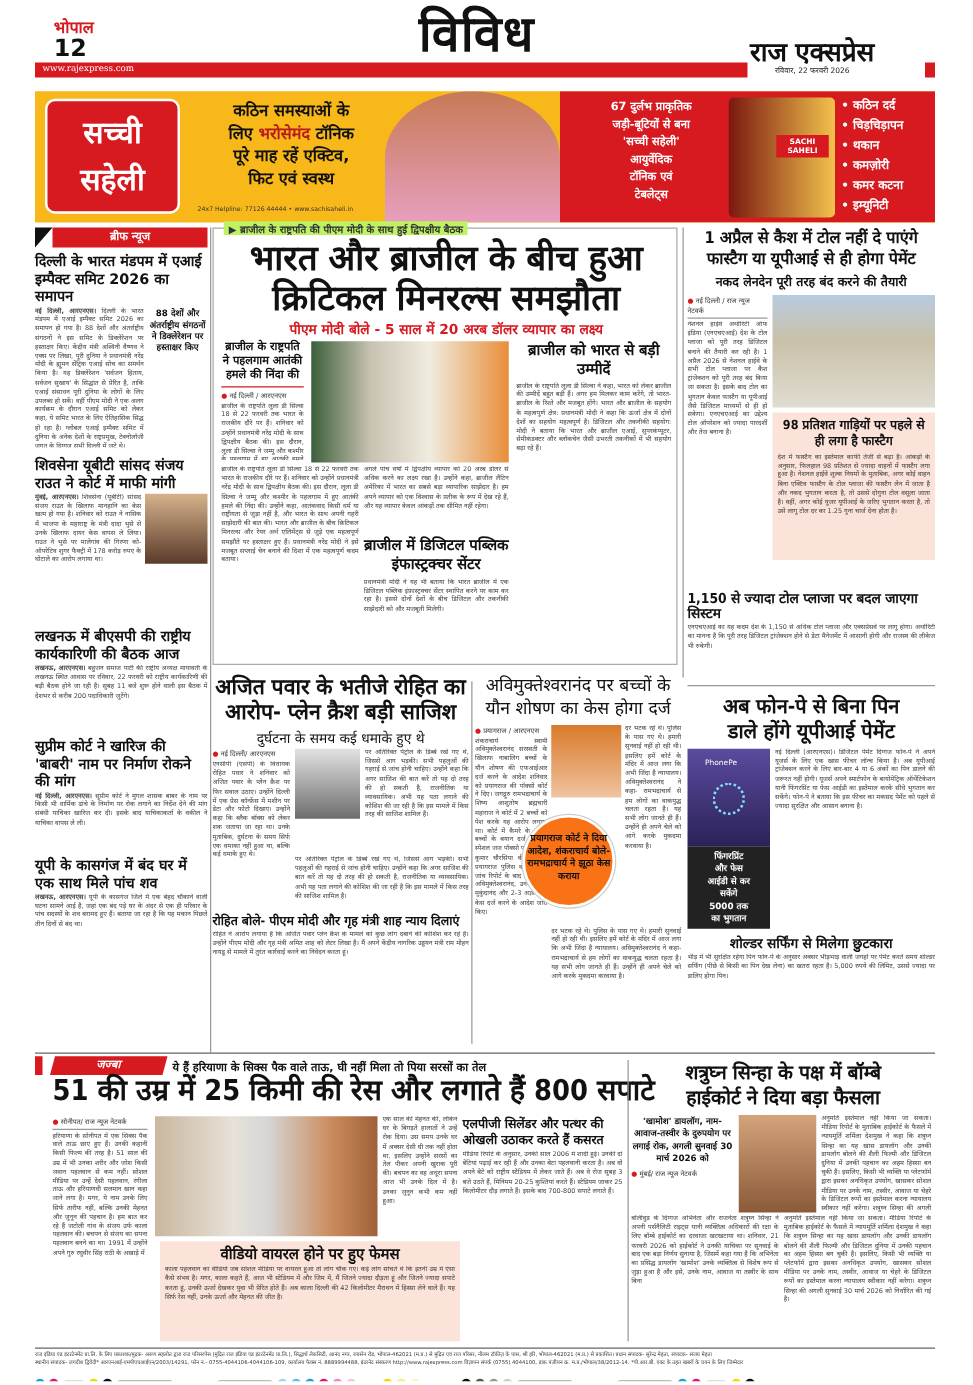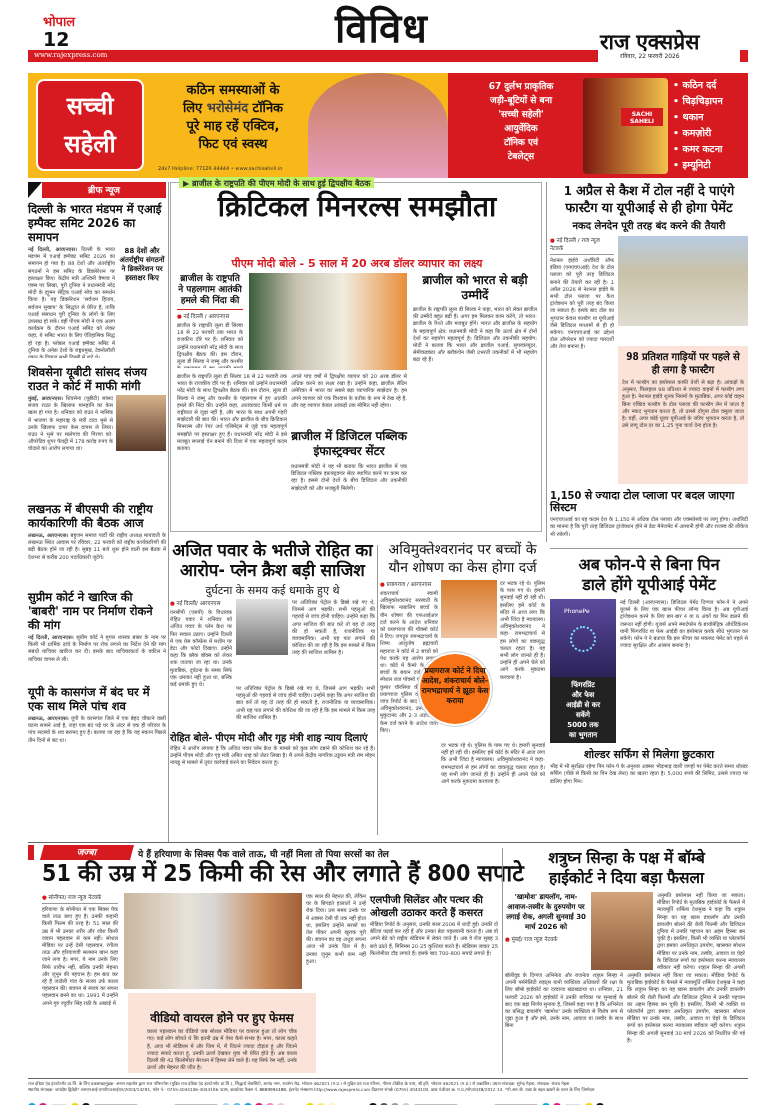--- a/index.html
+++ b/index.html
@@ -19,21 +19,21 @@
 #masthead .brand{left:600px;top:31px;font-size:21px;font-weight:bold}
 #redbar{left:28px;top:50px;width:420px;height:12px;background:#d71920}
 #redbar2{left:448px;top:50px;width:150px;height:12px;background:#d71920}
 #redbar3{left:740px;top:50px;width:8px;height:12px;background:#d71920}
 #site{left:34px;top:51px;font-size:7px;color:#fff;font-family:"DejaVu Serif",serif}
 #date{left:620px;top:52px;font-size:6px;color:#222}
 
 #ad{left:28px;top:73px;width:720px;height:105px;background:#f9b81a;overflow:hidden}
 #ad .logo{left:8px;top:6px;width:108px;height:92px;background:#d71920;border-radius:8px;border:2px solid #fff;color:#fff;font-size:24px;font-weight:bold;text-align:center;line-height:38px;padding-top:6px}
 #ad .t1{left:130px;top:8px;width:150px;font-size:13px;font-weight:bold;text-align:center;line-height:18px}
-#ad .t1 .em{color:#404040}
+#ad .t1 .em{color:#b91c1c}
 #ad .help{left:130px;top:92px;font-size:5px;color:#333}
 #ad .woman{left:280px;top:0;width:140px;height:105px;background:linear-gradient(180deg,#c77a55,#e79fbf);border-radius:50% 50% 0 0}
 #ad .panel{left:420px;top:0;width:300px;height:105px;background:#d71920}
 #ad .mid{left:438px;top:6px;width:110px;font-size:9px;color:#fff;line-height:14px;text-align:center;font-weight:bold}
 #ad .bottle{left:555px;top:5px;width:85px;height:96px;background:linear-gradient(90deg,#7a1810,#f2c24c);border-radius:4px}
 #ad .list{left:645px;top:4px;width:70px;font-size:9.5px;color:#fff;line-height:16px;font-weight:bold}
 
 #brief{left:28px;top:182px;width:138px;height:660px}
 #brief .tag{left:14px;top:0;width:124px;height:16px;background:#d71920;color:#fff;font-size:9px;font-weight:bold;text-align:center;line-height:16px}
 #brief .tri{left:0;top:0;width:0;height:0;border-top:16px solid #111;border-right:14px solid transparent}
@@ -133,20 +133,21 @@
   <div class="abs bitem" style="left:0;top:503px;width:138px">
     <div class="h">यूपी के कासगंज में बंद घर में एक साथ मिले पांच शव</div>
     <div class="body-text" style="height:110px;margin-top:2px"><b>लखनऊ, आरएनएस।</b> <span>यूपी के कासगंज जिले में एक बेहद चौंकाने वाली घटना सामने आई है, जहां एक बंद पड़े घर के अंदर से एक ही परिवार के पांच सदस्यों के शव बरामद हुए हैं। बताया जा रहा है कि यह मकान पिछले तीन दिनों से बंद था।</span></div>
   </div>
 </div>
 <div class="vline" style="left:168px;top:182px;height:660px"></div>
 
 <div id="lead" class="abs">
   <div class="abs kicker">▶ ब्राजील के राष्ट्रपति की पीएम मोदी के साथ हुई द्विपक्षीय बैठक</div>
   <div class="abs h1 hl">
+    <div>भारत और ब्राजील के बीच हुआ</div>
     <div>क्रिटिकल मिनरल्स समझौता</div>
   </div>
   <div class="abs deck">पीएम मोदी बोले - 5 साल में 20 अरब डॉलर व्यापार का लक्ष्य</div>
   <div class="abs" style="left:6px;top:90px;width:66px">
     <div class="side-h">ब्राजील के राष्ट्रपति ने पहलगाम आतंकी हमले की निंदा की</div>
     <div style="border-top:1.5px solid #d71920;margin:3px 0 2px"></div>
     <div class="dateline">नई दिल्ली / आरएनएस</div>
     <div class="body-text" style="height:46px">ब्राजील के राष्ट्रपति लूला डी सिल्वा 18 से 22 फरवरी तक भारत के राजकीय दौरे पर हैं। शनिवार को उन्होंने प्रधानमंत्री नरेंद्र मोदी के साथ द्विपक्षीय बैठक की। इस दौरान, लूला डी सिल्वा ने जम्मू और कश्मीर के पहलगाम में हुए आतंकी हमले की निंदा की। उन्होंने कहा, आतंकवाद किसी धर्म या राष्ट्रीयता से जुड़ा नहीं है, और भारत के साथ अपनी गहरी साझेदारी की बात की। भारत और ब्राजील के बीच क्रिटिकल मिनरल्स और रेयर अर्थ एलिमेंट्स से जुड़े एक महत्वपूर्ण समझौते पर हस्ताक्षर हुए हैं। प्रधानमंत्री नरेंद्र मोदी ने इसे मजबूत सप्लाई चेन बनाने की दिशा में एक महत्वपूर्ण कदम बताया।</div>
   </div>
   <div class="abs photo" style="left:78px;top:90px;width:158px;height:97px;background:linear-gradient(90deg,#3b5f3a 0%,#c8c2b2 30%,#f0ecdf 60%,#e98e3a 100%)"></div>
@@ -168,21 +169,21 @@
     <div>फास्टैग या यूपीआई से ही होगा पेमेंट</div>
   </div>
   <div class="deck" style="margin:2px 0 4px">नकद लेनदेन पूरी तरह बंद करने की तैयारी</div>
   <div style="display:flex;gap:4px">
     <div style="width:64px">
       <div class="dateline" style="border-bottom:1px solid #999;padding-bottom:2px">नई दिल्ली / राज न्यूज नेटवर्क</div>
       <div class="body-text" style="height:210px">नेशनल हाईवे अथॉरिटी ऑफ इंडिया (एनएचएआई) देश के टोल प्लाजा को पूरी तरह डिजिटल बनाने की तैयारी कर रही है। 1 अप्रैल 2026 से नेशनल हाईवे के सभी टोल प्लाजा पर कैश ट्रांजेक्शन को पूरी तरह बंद किया जा सकता है। इसके बाद टोल का भुगतान केवल फास्टैग या यूपीआई जैसे डिजिटल माध्यमों से ही हो सकेगा। एनएचएआई का उद्देश्य टोल ऑपरेशन को ज्यादा पारदर्शी और तेज बनाना है।</div>
     </div>
     <div style="width:130px">
       <div class="photo" style="height:90px;background:linear-gradient(180deg,#b8cbe0 0%,#c9c1a8 40%,#e0dcd2 100%)"></div>
-      <div class="box" style="margin-top:20px;height:138px">
+      <div class="box" style="margin-top:4px;height:118px">
         <div class="hl" style="font-size:10px;text-align:center;line-height:13px">98 प्रतिशत गाड़ियों पर पहले से ही लगा है फास्टैग</div>
         <div class="body-text" style="height:82px;margin-top:3px">देश में फास्टैग का इस्तेमाल काफी तेजी से बढ़ा है। आंकड़ों के अनुसार, फिलहाल 98 प्रतिशत से ज्यादा वाहनों में फास्टैग लगा हुआ है। नेशनल हाईवे शुल्क नियमों के मुताबिक, अगर कोई वाहन बिना एक्टिव फास्टैग के टोल प्लाजा की फास्टैग लेन में जाता है और नकद भुगतान करता है, तो उससे दोगुना टोल वसूला जाता है। वहीं, अगर कोई यूजर यूपीआई के जरिए भुगतान करता है, तो उसे लागू टोल दर का 1.25 गुना चार्ज देना होता है।</div>
       </div>
     </div>
   </div>
   <div class="hl" style="font-size:11px;margin-top:6px">1,150 से ज्यादा टोल प्लाजा पर बदल जाएगा सिस्टम</div>
   <div class="body-text" style="height:30px;margin-top:2px">एनएचएआई का यह कदम देश के 1,150 से अधिक टोल प्लाजा और एक्सप्रेसवे पर लागू होगा। अथॉरिटी का मानना है कि पूरी तरह डिजिटल ट्रांजेक्शन होने से डेटा मैनेजमेंट में आसानी होगी और राजस्व की लीकेज भी रुकेगी।</div>
 </div>
 <div class="vline" style="left:546px;top:182px;height:360px"></div>
 <div class="hline" style="left:550px;top:548px;width:198px"></div>
@@ -261,21 +262,21 @@
   <div class="abs" style="left:14px;top:48px;width:76px">
     <div class="dateline" style="border-bottom:1px solid #999;padding-bottom:2px">सोनीपत/ राज न्यूज नेटवर्क</div>
     <div class="body-text" style="height:168px">हरियाणा के सोनीपत में एक सिक्स पैक वाले ताऊ छाए हुए हैं। उनकी कहानी किसी फिल्म की तरह है। 51 साल की उम्र में भी उनका शरीर और जोश किसी जवान पहलवान से कम नहीं। सोशल मीडिया पर उन्हें देसी पहलवान, रंगीला ताऊ और हरियाणवी सलमान खान कहा जाने लगा है। मगर, ये नाम उनके लिए सिर्फ तारीफ नहीं, बल्कि उनकी मेहनत और जुनून की पहचान है। हम बात कर रहे हैं जटोली गांव के संजय उर्फ काला पहलवान की। बचपन से संजय का सपना पहलवान बनने का था। 1991 में उन्होंने अपने गुरु रघुवीर सिंह राठी के अखाड़े में</div>
   </div>
   <div class="abs photo" style="left:96px;top:48px;width:178px;height:96px;background:linear-gradient(90deg,#c9b79f 0%,#e7e1d8 35%,#d7d7d7 50%,#c98a5a 80%,#a0603a 100%)"></div>
   <div class="abs body-text" style="left:278px;top:48px;width:60px;height:96px">एक साल की मेहनत की, लेकिन घर के बिगड़ते हालातों ने उन्हें रोक दिया। उस समय उनके घर में अक्सर देसी घी तक नहीं होता था, इसलिए उन्होंने सरसों का तेल पीकर अपनी खुराक पूरी की। बचपन का वह अधूरा सपना आज भी उनके दिल में है। उनका जुनून कभी कम नहीं हुआ।</div>
   <div class="abs" style="left:342px;top:48px;width:128px">
     <div class="hl" style="font-size:10px;line-height:13px">एलपीजी सिलेंडर और पत्थर की ओखली उठाकर करते हैं कसरत</div>
     <div class="body-text" style="height:150px;margin-top:2px">मीडिया रिपोर्ट के अनुसार, उनकी साल 2006 में शादी हुई। उनकी दो बेटियां पढ़ाई कर रही हैं और उनका बेटा पहलवानी करता है। अब वो अपने बेटे को राष्ट्रीय स्टेडियम में लेकर जाते हैं। अब वे रोज सुबह 3 बजे उठते हैं, मिनिमम 20-25 कुश्तियां करते हैं। स्टेडियम जाकर 25 किलोमीटर दौड़ लगाते हैं। इसके बाद 700-800 सपाटे लगाते हैं।</div>
   </div>
-  <div class="abs" style="left:100px;top:148px;width:188px;height:80px;background:#fbe3d9;padding:19px">
+  <div class="abs" style="left:100px;top:148px;width:240px;height:80px;background:#fbe3d9;padding:4px">
     <div class="hl" style="font-size:12px;text-align:center">वीडियो वायरल होने पर हुए फेमस</div>
     <div class="body-text" style="height:50px;margin-top:3px">काला पहलवान का वीडियो जब सोशल मीडिया पर वायरल हुआ तो लोग चौंक गए। कई लोग सोचते थे कि इतनी उम्र में ऐसा कैसे संभव है। मगर, काला कहते हैं, आज भी स्टेडियम में और जिम में, मैं जितने ज्यादा दौड़ता हूं और जितने ज्यादा सपाटे करता हूं, उनकी ऊर्जा देखकर युवा भी प्रेरित होते हैं। अब काला दिल्ली की 42 किलोमीटर मैराथन में हिस्सा लेने वाले हैं। यह सिर्फ रेस नहीं, उनके ऊर्जा और मेहनत की जीत है।</div>
   </div>
 </div>
 <div class="vline" style="left:502px;top:848px;height:225px"></div>
 
 <div id="shatru" class="abs">
   <div class="hl" style="font-size:15.5px;line-height:20px;text-align:center">
     <div>शत्रुघ्न सिन्हा के पक्ष में बॉम्बे</div>
     <div>हाईकोर्ट ने दिया बड़ा फैसला</div>

